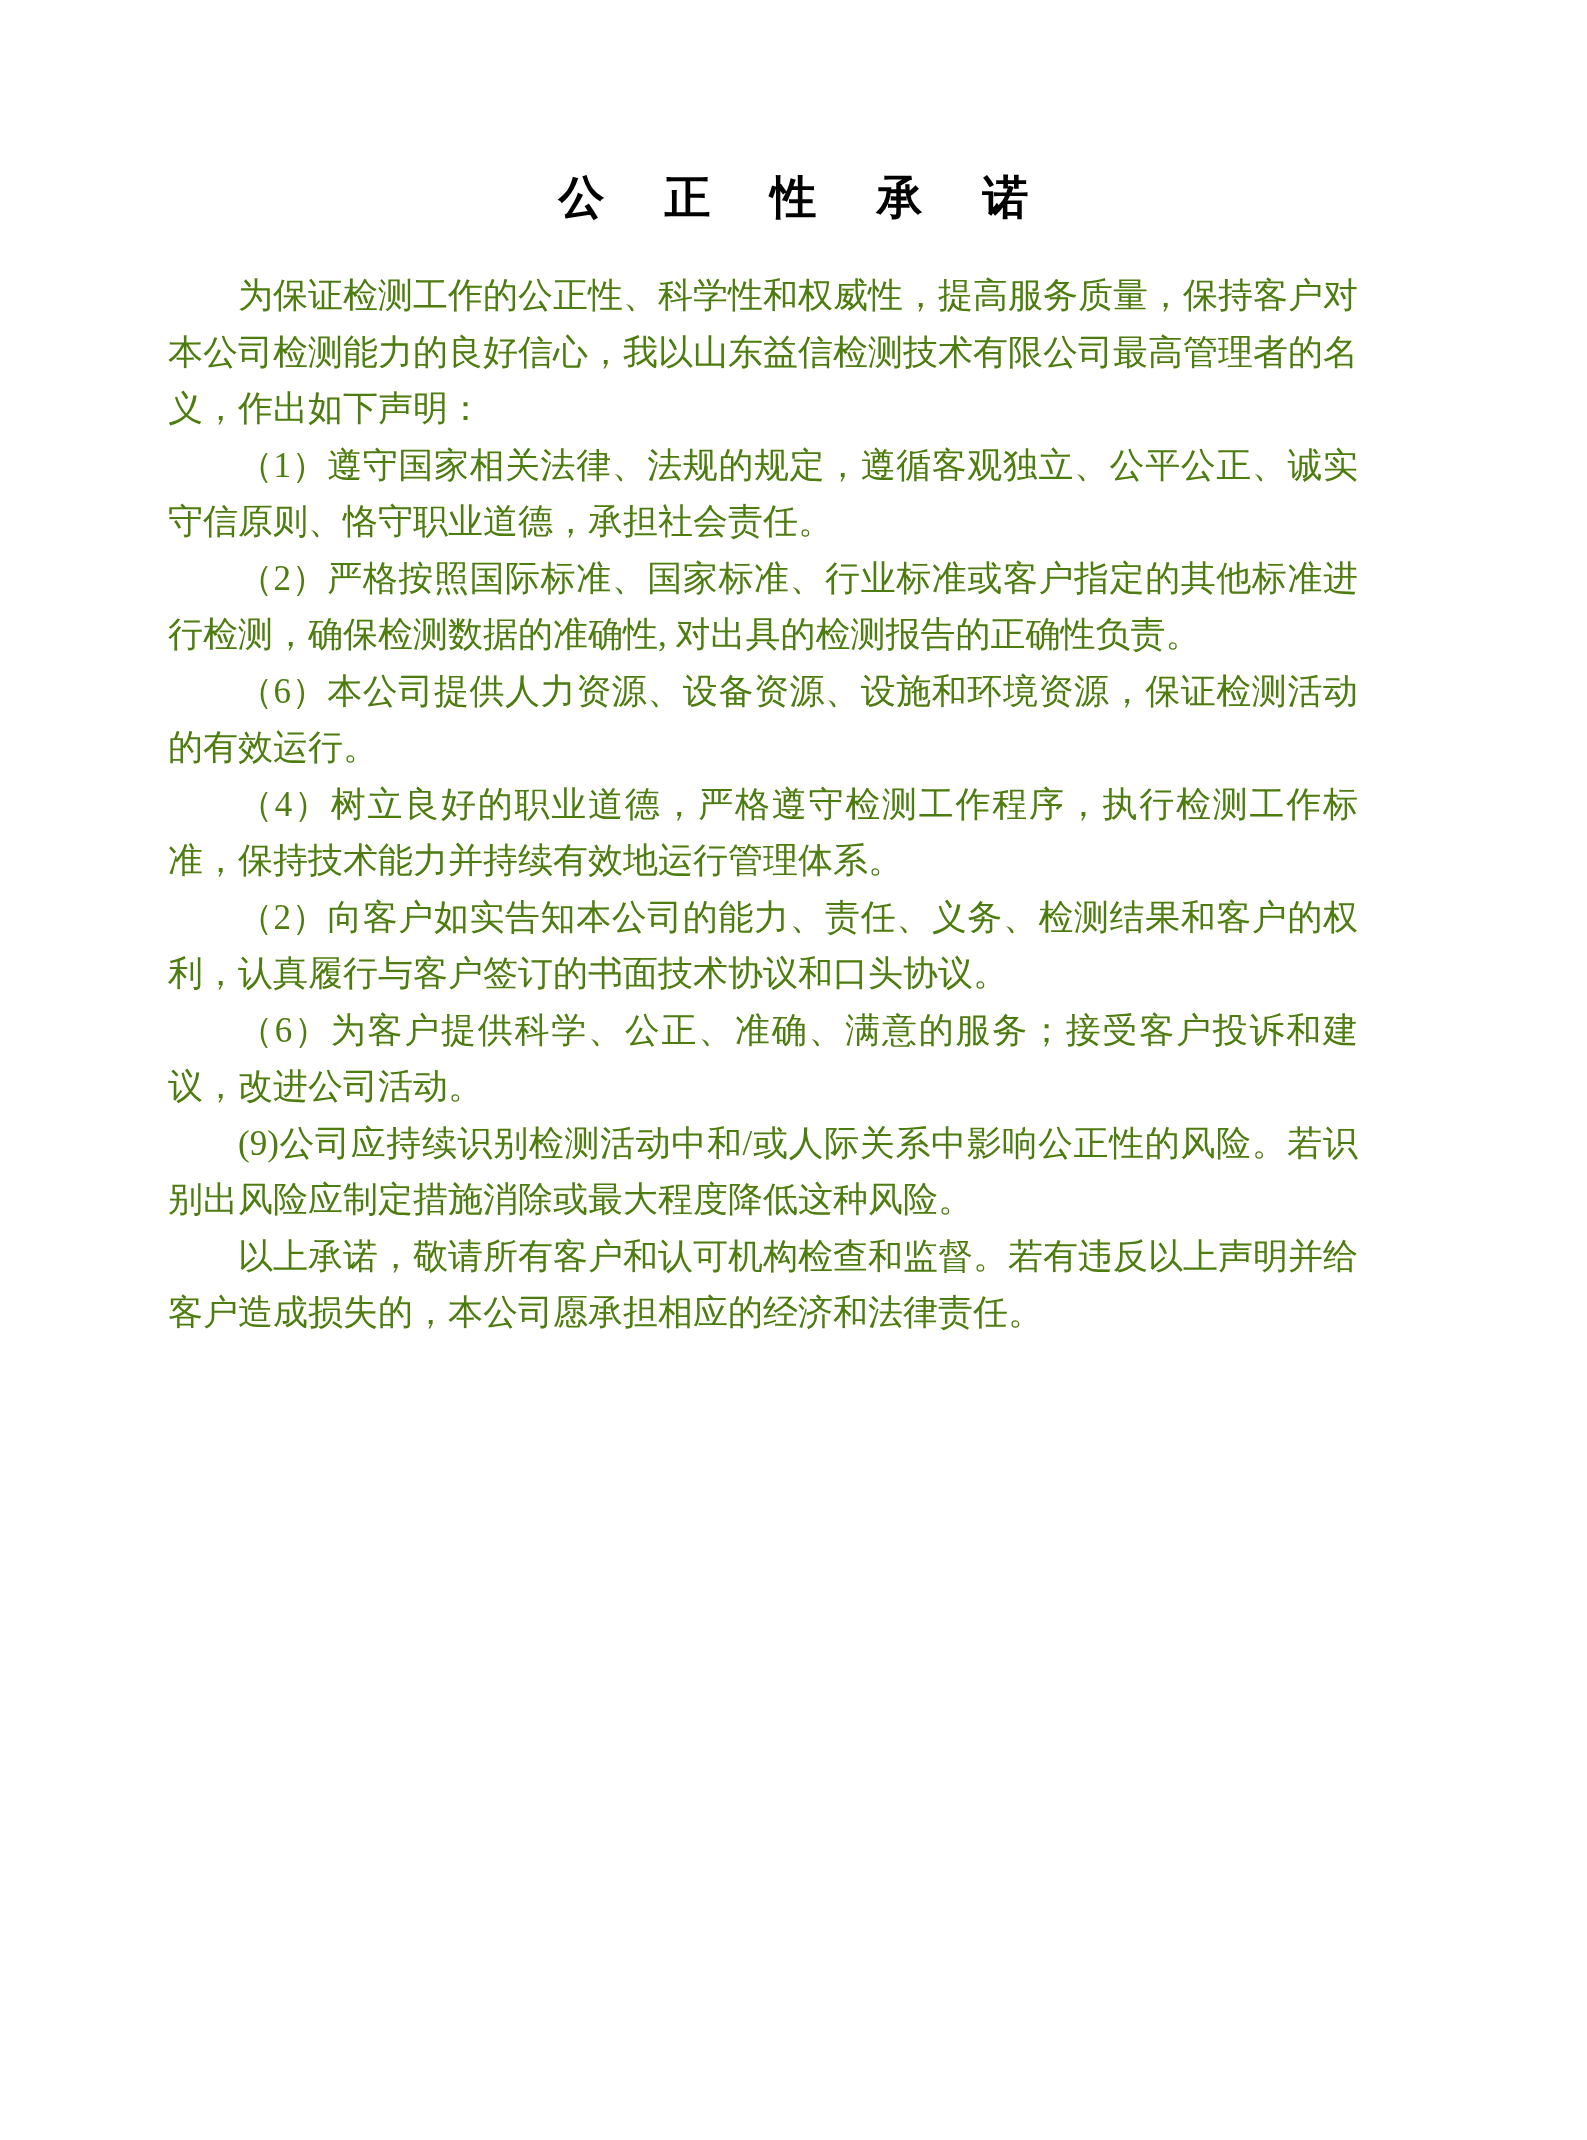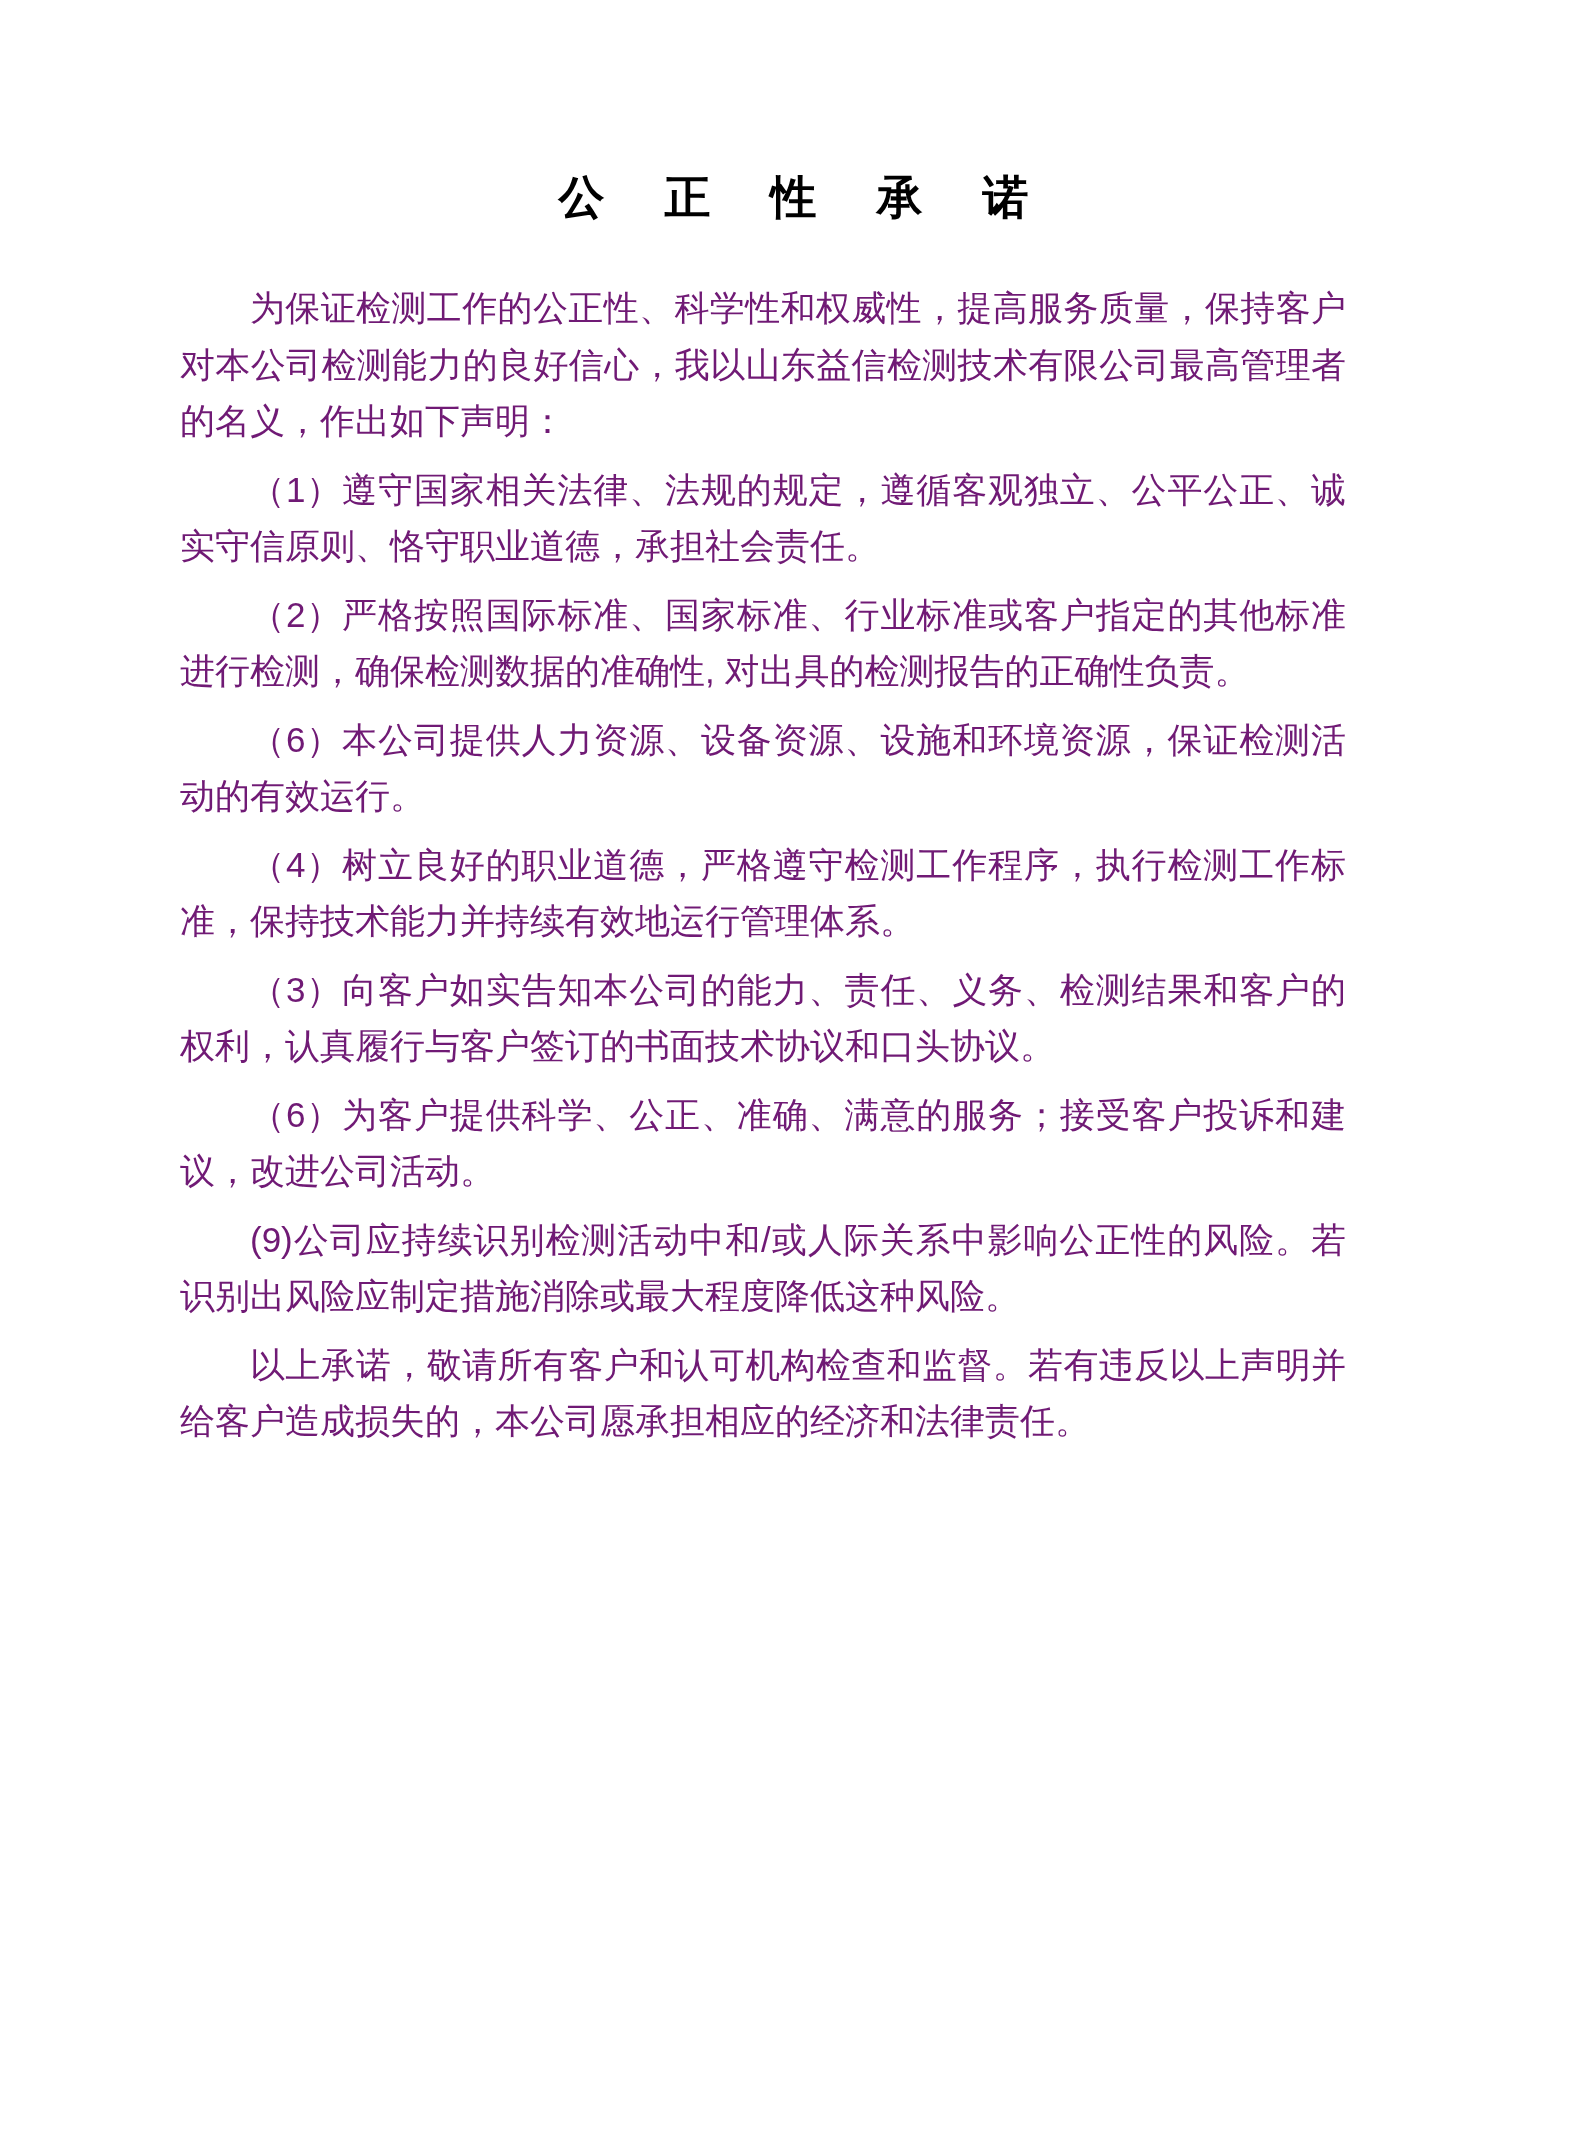--- a/index.html
+++ b/index.html
@@ -33,29 +33,29 @@
     text-indent: 22px;
     color: #000000;
   }
   .body-block {
     position: absolute;
     left: 168px;
     top: 268px;
     width: 1190px;
   }
   .para {
-    margin: 12px;
+    margin: 0;
     padding: 0;
     font-size: 35px;
     line-height: 56.5px;
     text-align: justify;
     text-justify: inter-character;
     text-indent: 70px;
-    color: #701a75;
-    font-family: Liberation Sans, sans-serif;
+    color: #4d7c0f;
+    font-family: Liberation Serif, serif;
     word-break: break-all;
     white-space: normal;
   }
   .signature-row {
     position: absolute;
     left: 168px;
     top: 1905px;
     width: 1190px;
     text-align: right;
   }
@@ -81,21 +81,21 @@
     <p class="para">为保证检测工作的公正性、科学性和权威性，提高服务质量，保持客户对本公司检测能力的良好信心，我以山东益信检测技术有限公司最高管理者的名义，作出如下声明：</p>
 
     <p class="para">（1）遵守国家相关法律、法规的规定，遵循客观独立、公平公正、诚实守信原则、恪守职业道德，承担社会责任。</p>
 
     <p class="para">（2）严格按照国际标准、国家标准、行业标准或客户指定的其他标准进行检测，确保检测数据的准确性, 对出具的检测报告的正确性负责。</p>
 
     <p class="para">（6）本公司提供人力资源、设备资源、设施和环境资源，保证检测活动的有效运行。</p>
 
     <p class="para">（4）树立良好的职业道德，严格遵守检测工作程序，执行检测工作标准，保持技术能力并持续有效地运行管理体系。</p>
 
-    <p class="para">（3）向客户如实告知本公司的能力、责任、义务、检测结果和客户的权利，认真履行与客户签订的书面技术协议和口头协议。</p>
+    <p class="para">（2）向客户如实告知本公司的能力、责任、义务、检测结果和客户的权利，认真履行与客户签订的书面技术协议和口头协议。</p>
 
     <p class="para">（6）为客户提供科学、公正、准确、满意的服务；接受客户投诉和建议，改进公司活动。</p>
 
 
     <p class="para">(9)公司应持续识别检测活动中和/或人际关系中影响公正性的风险。若识别出风险应制定措施消除或最大程度降低这种风险。</p>
 
     <p class="para">以上承诺，敬请所有客户和认可机构检查和监督。若有违反以上声明并给客户造成损失的，本公司愿承担相应的经济和法律责任。</p>
 
   </div>
 

